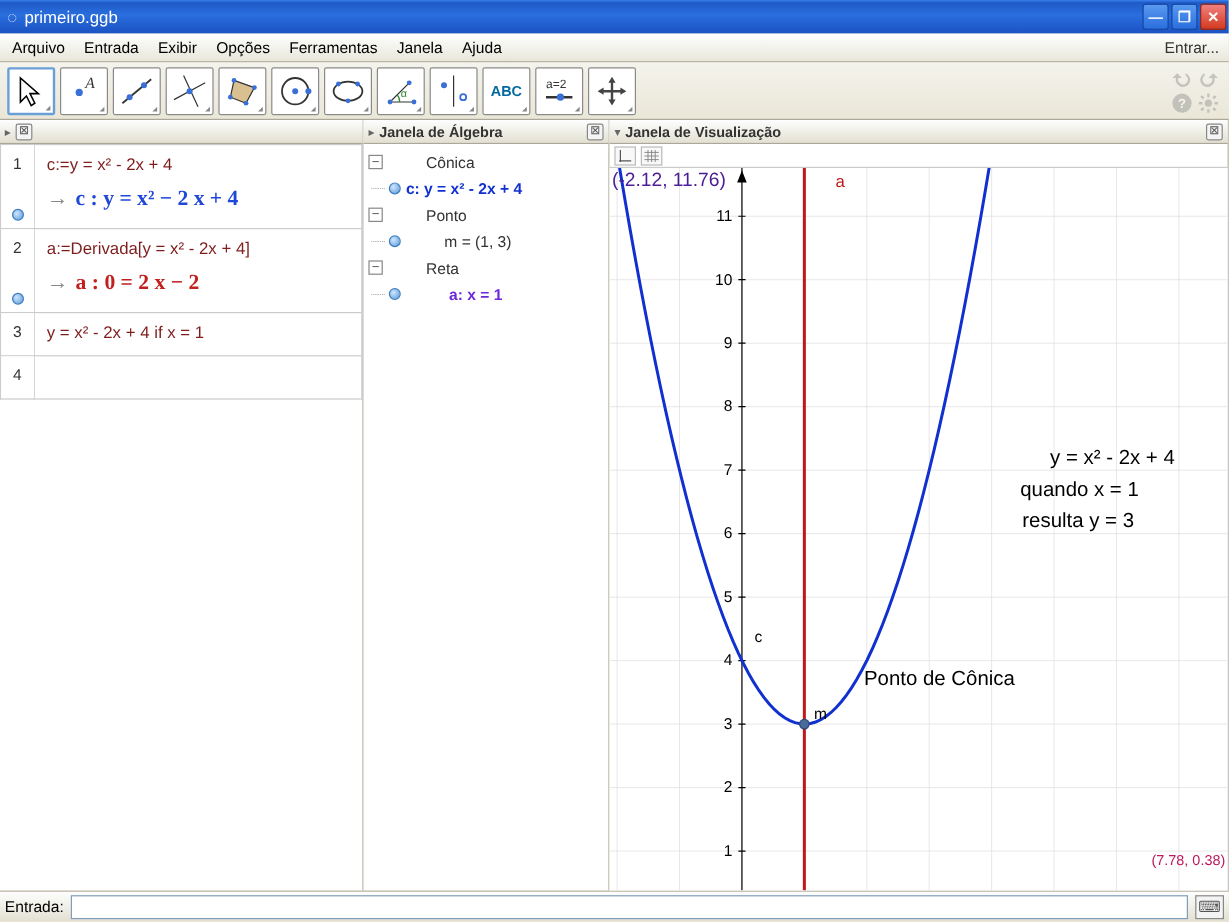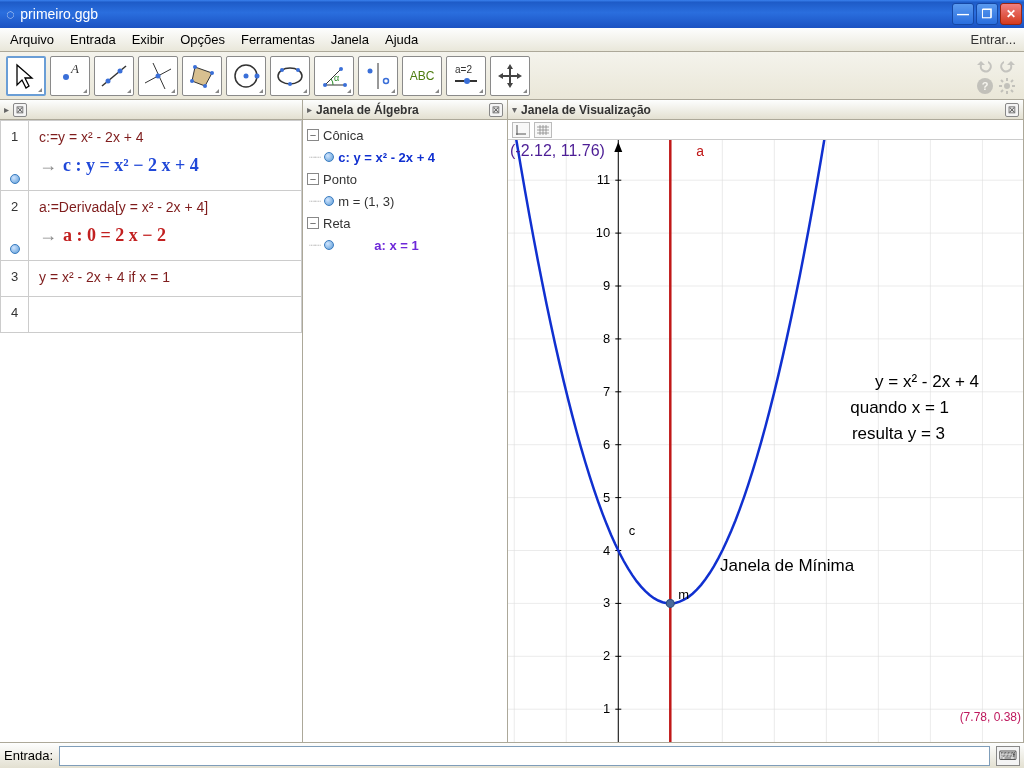--- a/index.html
+++ b/index.html
@@ -51,21 +51,21 @@
   .cas-out .arrow { color:#888; margin-right:6px; }
   .cas-out.blue { color:#2048d8; font-weight:bold; }
   .cas-out.red { color:#c22020; font-weight:bold; }
 
   
   .algebra-tree { padding: 4px 2px; font-size:13px; }
   .algebra-tree .node { display:flex; align-items:center; height:22px; gap:4px; }
   .algebra-tree .toggle { width:12px; height:12px; border:1px solid #888; text-align:center; line-height:10px; font-size:11px; color:#555; background:#fff; margin-left:2px; }
   .algebra-tree .dashes { color:#bbb; font-size:11px; margin-left:4px; letter-spacing:-1px; }
   .algebra-tree .bullet { width:10px; height:10px; border-radius:50%; background: radial-gradient(circle at 35% 35%, #d0e5ff, #5b9bd5); border:1px solid #3a7cc0; }
-  .algebra-tree .label { color:#333; }
+  .algebra-tree .label { color:#333;margin-left:32px; }
   .algebra-tree .blue-b { color:#1030d0; font-weight:bold; }
   .algebra-tree .red-b { color:#6d28d9; font-weight:bold;margin-left:36px; }
 
   
   .graphics-toolbar { height:20px; border-bottom:1px solid #ccc; display:flex; align-items:center; padding-left:4px; gap:4px; }
   .graphics-toolbar .gbtn { width:18px; height:16px; border:1px solid #bbb; background:#f8f8f8; display:flex; align-items:center; justify-content:center; font-size:11px; color:#555; }
   .plot { flex:1; position:relative; background:#fff; overflow:hidden; }
   .coord-tl { position:absolute; top:2px; left:2px; font-size:16px; color:#4c1d95; }
   .coord-br { position:absolute; bottom:18px; right:2px; font-size:12px; color:#be185d; }
   .annot { position:absolute; font-size:17px; color:#000; }
@@ -169,21 +169,21 @@
     </div>
   <div class="toolbtn">
       <svg viewBox="0 0 34 34">
         <line x1="17" y1="4" x2="17" y2="30" stroke="#333"></line>
         <circle cx="9" cy="12" r="2.5" fill="#3a6fd8"></circle>
         <circle cx="25" cy="22" r="2.5" fill="none" stroke="#3a6fd8" stroke-width="1.5"></circle>
       </svg>
       <span class="arrow-corner"></span>
     </div>
   <div class="toolbtn">
-      <span style="font-size:12px;font-weight:normal;color:#4d7c0f;text-align:center;">ABC</span>
+      <span style="font-size:12px;font-weight:bold;color:#0369a1;text-align:center;">ABC</span>
       <span class="arrow-corner"></span>
     </div>
   <div class="toolbtn">
       <svg viewBox="0 0 34 34">
         <text x="6" y="14" font-size="10" fill="#333">a=2</text>
         <line x1="6" y1="22" x2="28" y2="22" stroke="#333" stroke-width="2"></line>
         <circle cx="18" cy="22" r="3" fill="#3a6fd8"></circle>
       </svg>
       <span class="arrow-corner"></span>
     </div>
@@ -371,21 +371,21 @@
           <circle cx="162.6181818181818" cy="461.8629173989455" r="4" fill="#4a6a9a" stroke="#2a4a7a"></circle>
           <text x="170.6181818181818" y="457.8629173989455" font-size="13" fill="#000">m</text>
           <text x="120.92121212121212" y="393.32161687170475" font-size="13" fill="#000">c</text>
           <text x="188.6181818181818" y="16" font-size="14" fill="#c01818">a</text>
         </svg>
       <span class="coord-tl">(-2.12, 11.76)</span>
       <span class="coord-br">(7.78, 0.38)</span>
       <span class="annot" style="right:44px; top:232px;">y = x² - 2x + 4</span>
       <span class="annot" style="right:74px; top:258px;">quando x = 1</span>
       <span class="annot" style="right:78px; top:284px;">resulta y = 3</span>
-      <span class="annot" style="left:212px; top:416px;">Janela de Mínima</span>
+      <span class="annot" style="left:212px; top:416px;">Ponto de Cônica</span>
     </div>
   </div>
 
 </div>
 
 <div class="inputbar">
   <span class="label">Entrada:</span>
   <input type="text" value="" style="">
   <span class="sub">⌨</span>
 </div>

